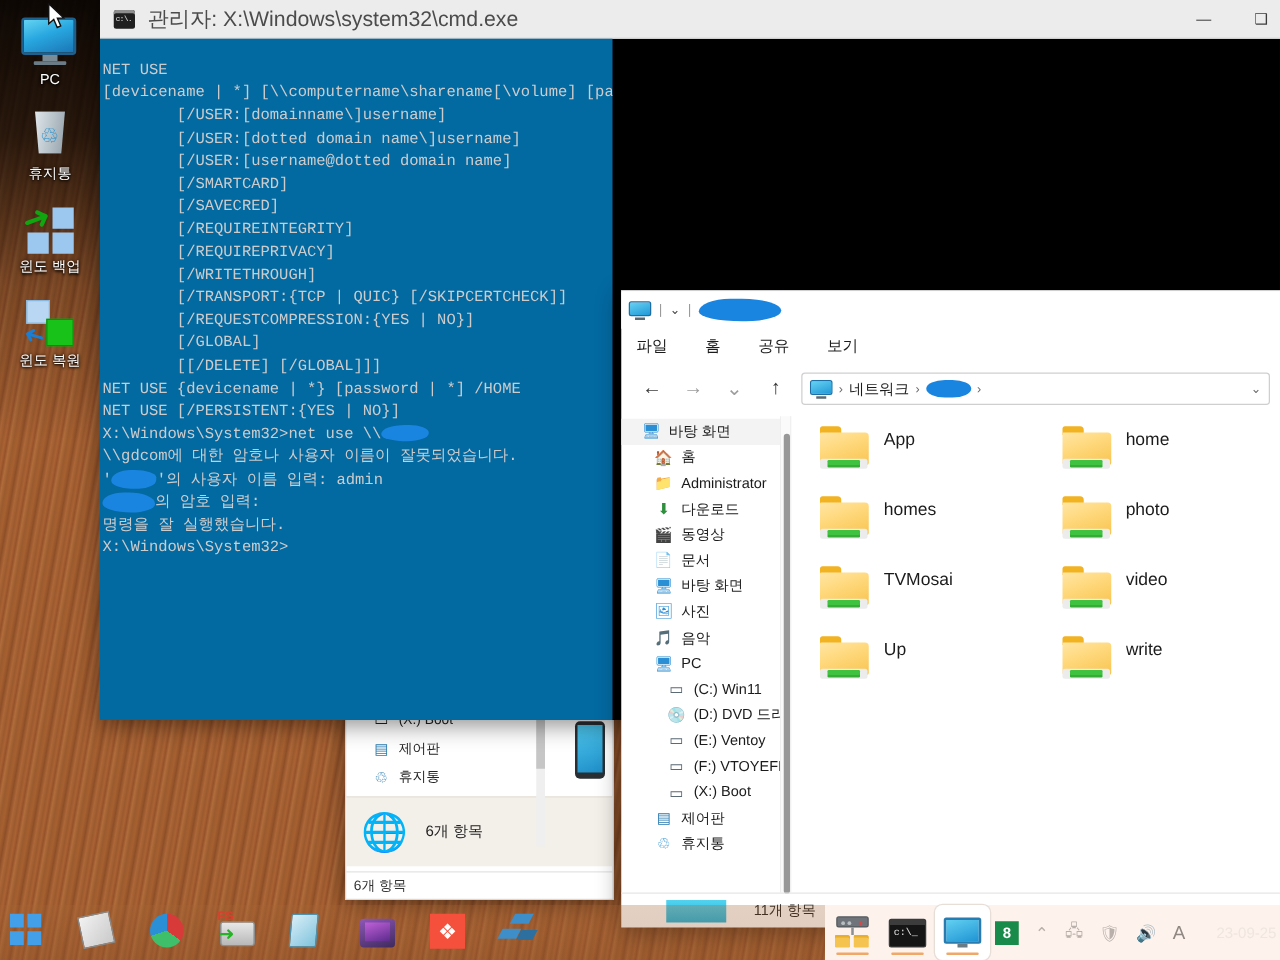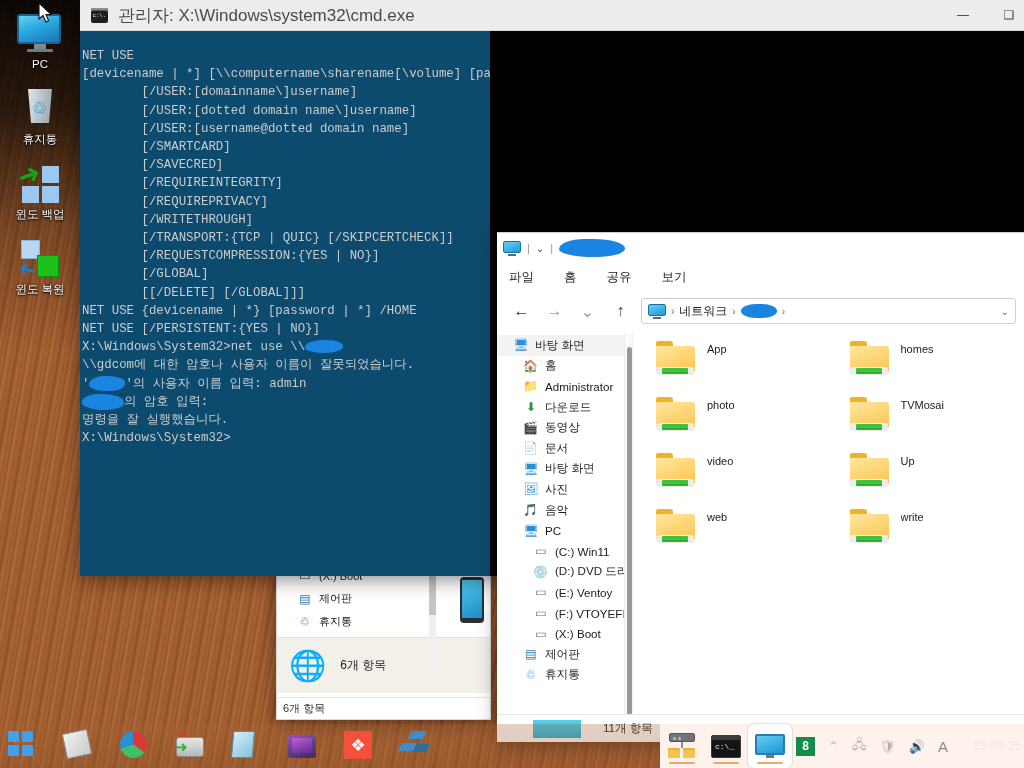--- a/index.html
+++ b/index.html
@@ -95,21 +95,21 @@
     box-shadow: inset 0 2.5px 0 #8e8e8e;
   }
   #cmd .cmd-ico::after{ content:"c:\\."; position:absolute; left:1.5px; top:4px; font-family:"Liberation Mono",monospace;
     font-size:6px; color:#e8e8e8; letter-spacing:-0.3px;}
   #cmd .cmd-title { font-size:17px; color:#4b4b4b; flex:1; white-space:nowrap; overflow:hidden; }
   #cmd .cmd-btns { display:flex; }
   #cmd .cmd-btn { width:46px; height:31px; display:flex; align-items:center; justify-content:center;
     font-size:12px; color:#3c3c3c; }
   #cmd .cmd-body {
     position:absolute; left:0; top:31px; width:410px; height:545px;
-    background:#0c4a6e; color:#ccc; padding:16px 0 0 2px;
+    background:#0369a1; color:#ccc; padding:16px 0 0 2px;
     font-family:"Liberation Mono","DejaVu Sans Mono",monospace;
     font-size:12.4px; line-height:18.2px; white-space:pre; overflow:hidden;
   }
   .blob { display:inline-block; background:#1a85e0; border-radius:10px/7px; vertical-align:middle; }
 
   
   #exp { left:497px; top:232px; width:527px; height:510px; background:#fff; border-top:1px solid #cfcfcf; }
   #exp .ex-title { height:30px; display:flex; align-items:center; padding-left:6px; gap:6px; background:#fff; }
   #exp .ex-mon { width:18px; height:15px; position:relative; flex:none; }
   #exp .ex-mon i { display:block; width:18px; height:12px; border:1.5px solid #1c6ea4; border-radius:2px;
@@ -131,21 +131,21 @@
   #exp .s-row { height:20.6px; display:flex; align-items:center; gap:6px; white-space:nowrap; }
   #exp .s-row .si { width:16px; text-align:center; font-size:12px; flex:none; }
   #exp .s-row.lvl0 { padding-left:16px; }
   #exp .s-row.lvl1 { padding-left:26px; }
   #exp .s-row.lvl2 { padding-left:36px; }
   #exp .s-row.head { background:#f3f3f3; }
   #exp .side-sb { width:8px; background:#fafafa; border-right:1px solid #f0f0f0; position:relative; }
   #exp .side-sb i { position:absolute; left:1.5px; top:14px; width:5px; height:368px; background:#989898; border-radius:3px; }
   #exp .ex-files { flex:1; padding:8px 0 0 4px; display:flex; flex-wrap:wrap; align-content:flex-start; }
   .fitem { width:50%; height:56px; display:flex; align-items:flex-start; gap:10px; padding-left:18px; }
-  .fname { font-size:11px; color:#1b1b1b; padding-top:2px; white-space:nowrap; overflow:hidden; }
+  .fname { font-size:14px; color:#1b1b1b; padding-top:2px; white-space:nowrap; overflow:hidden; }
   .shfolder { width:42px; height:36px; position:relative; flex:none; }
   .shfolder .tab { position:absolute; left:1px; top:0; width:17px; height:7px; background:#f2b323; border-radius:2px 3px 0 0; }
   .shfolder .bdy { position:absolute; left:1px; top:5px; width:39px; height:26px; border-radius:1px 3px 2px 2px;
     background:linear-gradient(160deg,#ffe6a4 0%,#ffd97e 40%,#f8c44f 100%); }
   .shfolder .pipe { position:absolute; left:1px; bottom:2px; width:38px; height:8px; background:#ececec; border-radius:2px; }
   .shfolder .pipe i { position:absolute; left:6px; top:1px; width:26px; height:6px; background:#3fc23f; border-radius:1px;
     box-shadow: inset 0 -2px 0 rgba(0,0,0,.12); }
   #exp .ex-status { position:absolute; left:0; bottom:0; width:100%; height:28px; border-top:1px solid #e6e6e6;
     display:flex; align-items:center; gap:22px; padding-left:36px; font-size:11.5px; color:#1b1b1b; }
   #exp .st-box { width:48px; height:18px; background:linear-gradient(180deg,#52d2ef,#1fb6e0); }
@@ -412,20 +412,30 @@
             <div class="fname">App</div>
           </div>
           <div class="fitem">
             <div class="shfolder">
               <div class="tab"></div>
               <div class="bdy"></div>
               <div class="pipe">
                 <i></i>
               </div>
             </div>
+            <div class="fname">home</div>
+          </div>
+          <div class="fitem">
+            <div class="shfolder">
+              <div class="tab"></div>
+              <div class="bdy"></div>
+              <div class="pipe">
+                <i></i>
+              </div>
+            </div>
             <div class="fname">homes</div>
           </div>
           <div class="fitem">
             <div class="shfolder">
               <div class="tab"></div>
               <div class="bdy"></div>
               <div class="pipe">
                 <i></i>
               </div>
             </div>
@@ -453,30 +463,20 @@
           </div>
           <div class="fitem">
             <div class="shfolder">
               <div class="tab"></div>
               <div class="bdy"></div>
               <div class="pipe">
                 <i></i>
               </div>
             </div>
             <div class="fname">Up</div>
-          </div>
-          <div class="fitem">
-            <div class="shfolder">
-              <div class="tab"></div>
-              <div class="bdy"></div>
-              <div class="pipe">
-                <i></i>
-              </div>
-            </div>
-            <div class="fname">web</div>
           </div>
           <div class="fitem">
             <div class="shfolder">
               <div class="tab"></div>
               <div class="bdy"></div>
               <div class="pipe">
                 <i></i>
               </div>
             </div>
             <div class="fname">write</div>

